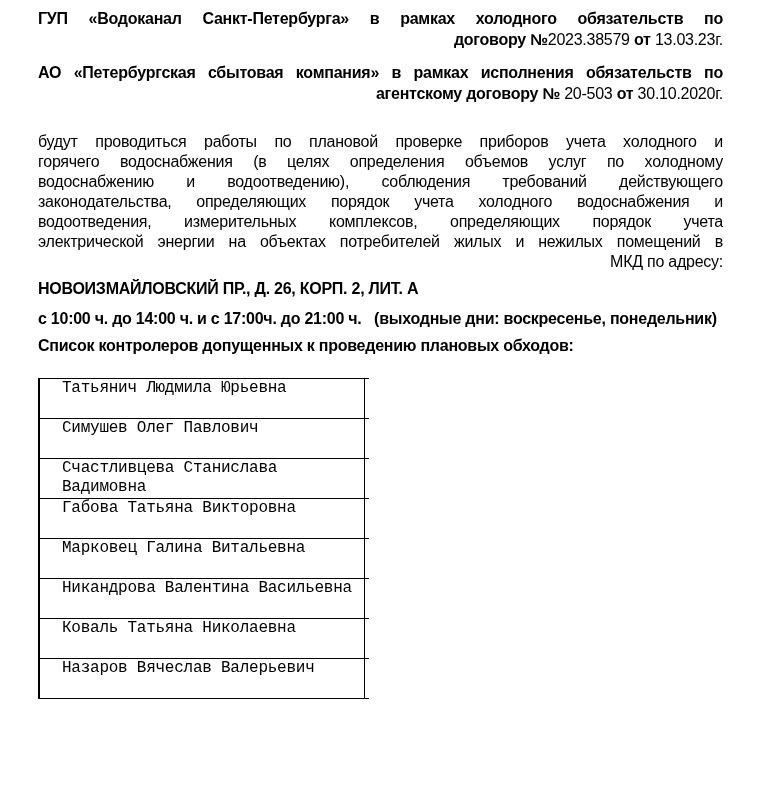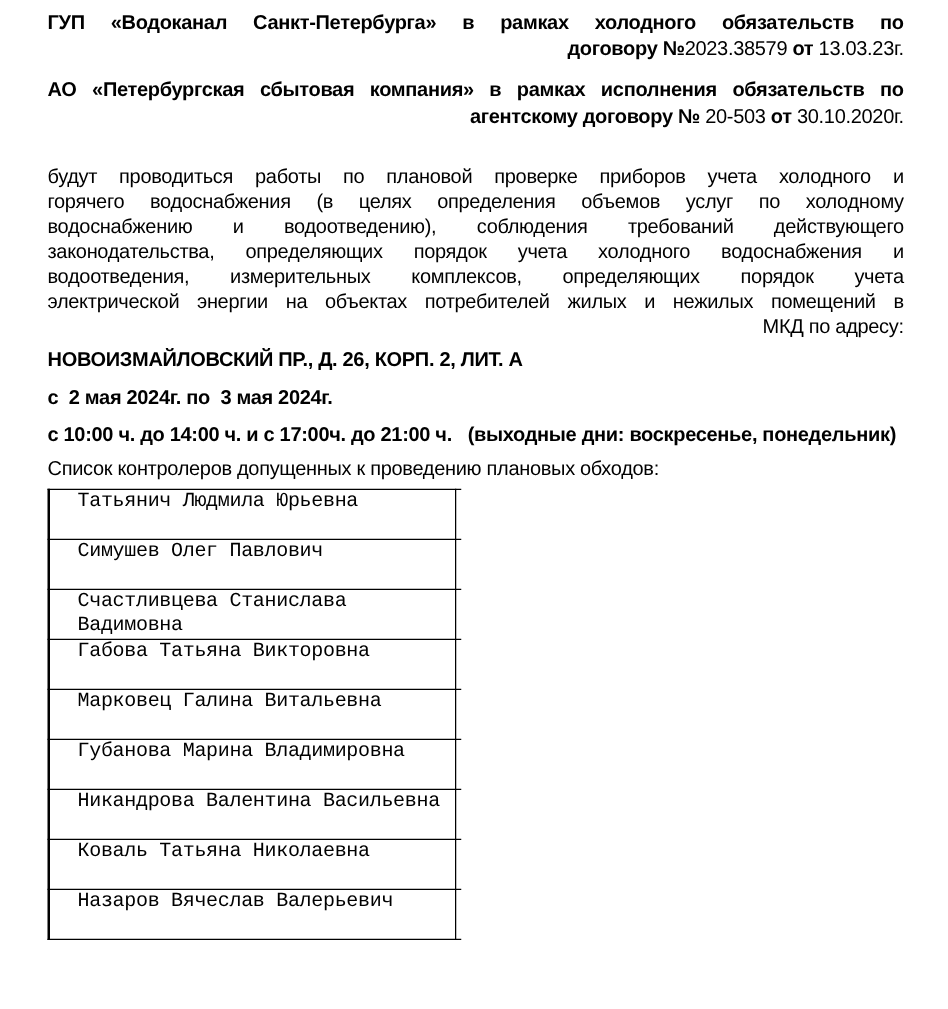--- a/index.html
+++ b/index.html
@@ -57,23 +57,23 @@
     margin-bottom: 9px;
     white-space: pre-wrap;
   }
   .line-times {
     font-weight: 700;
     line-height: 21px;
     margin-bottom: 6px;
     white-space: pre-wrap;
   }
   .line-list-header {
-    font-weight: 400;
+    font-weight: 700;
     line-height: 21px;
-    margin-bottom: 5px;
+    margin-bottom: 22px;
   }
   .inspectors-table {
     position: relative;
     width: 331px;
     border-top: 1.5px solid #000000;
     margin-top: 0;
   }
   .inspectors-table::before,
   .inspectors-table::after {
     content: "";
@@ -120,21 +120,20 @@
     <div class="jline">горячего водоснабжения (в целях определения объемов услуг по холодному</div>
     <div class="jline">водоснабжению и водоотведению), соблюдения требований действующего</div>
     <div class="jline">законодательства, определяющих порядок учета холодного водоснабжения и</div>
     <div class="jline">водоотведения, измерительных комплексов, определяющих порядок учета</div>
     <div class="jline">электрической энергии на объектах потребителей жилых и нежилых помещений в</div>
     <div class="lline">МКД по адресу:</div>
   </div>
 
   <p class="para line-address">НОВОИЗМАЙЛОВСКИЙ ПР., Д. 26, КОРП. 2, ЛИТ. А</p>
 
-  <p class="para line-dates">с  2 мая 2024г. по  3 мая 2024г.</p>
 
   <p class="para line-times">с 10:00 ч. до 14:00 ч. и с 17:00ч. до 21:00 ч.   (выходные дни: воскресенье, понедельник)</p>
 
   <p class="para line-list-header">Список контролеров допущенных к проведению плановых обходов:</p>
 
   <div class="inspectors-table">
     <div class="inspector-row">
         <span class="inspector-name">Татьянич Людмила Юрьевна</span>
       </div>
     <div class="inspector-row">
@@ -143,23 +142,20 @@
     <div class="inspector-row">
         <span class="inspector-name">Счастливцева Станислава Вадимовна</span>
       </div>
     <div class="inspector-row">
         <span class="inspector-name">Габова Татьяна Викторовна</span>
       </div>
     <div class="inspector-row">
         <span class="inspector-name">Марковец Галина Витальевна</span>
       </div>
     <div class="inspector-row">
-        <span class="inspector-name">Губанова Марина Владимировна</span>
-      </div>
-    <div class="inspector-row">
         <span class="inspector-name">Никандрова Валентина Васильевна</span>
       </div>
     <div class="inspector-row">
         <span class="inspector-name">Коваль Татьяна Николаевна</span>
       </div>
     <div class="inspector-row">
         <span class="inspector-name">Назаров Вячеслав Валерьевич</span>
       </div>
   </div>
 

